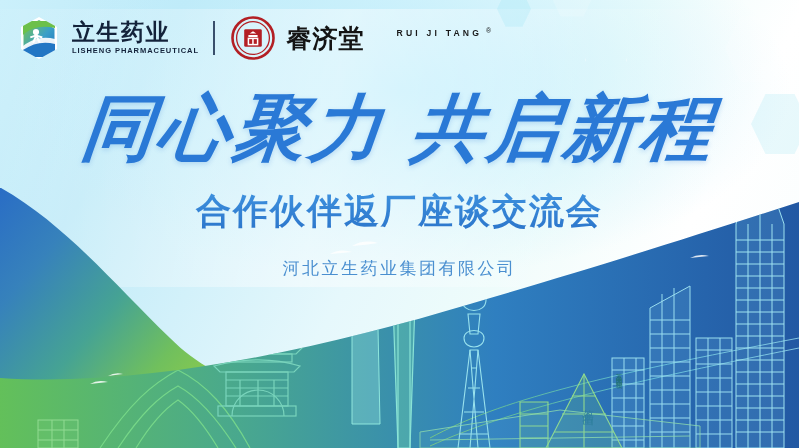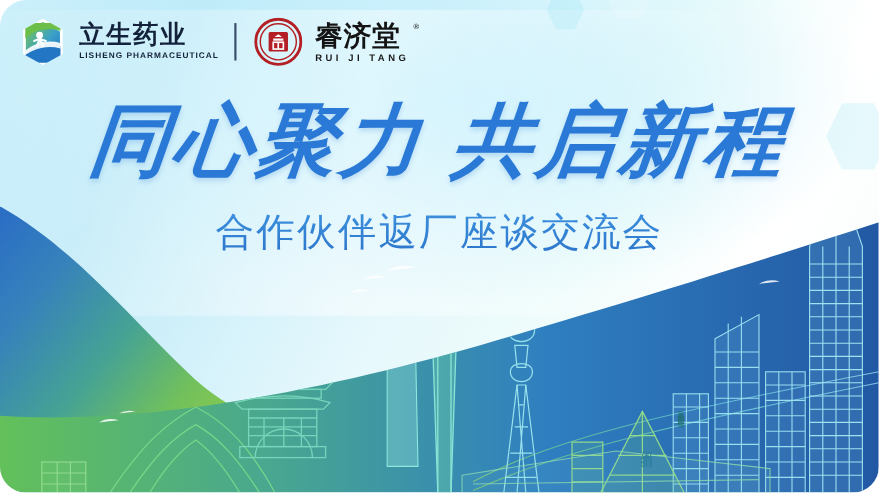--- a/index.html
+++ b/index.html
@@ -10,21 +10,20 @@
     overflow:hidden;
     background:#ffffff;
   }
   .stage{
     position:relative;
     width:799px;height:448px;
     overflow:hidden;
     background:
       radial-gradient(ellipse 70% 60% at 50% 20%, #bfeefc 0%, rgba(191,238,252,0) 70%),
       linear-gradient(118deg,#cbf0fb 0%, #bfeaf8 18%, #e6f8fc 48%, #eefcfb 62%, #ffffff 78%, #f7fdfd 100%);
-    border-radius: 24px;
   }
 
   
   .hexfield{
     position:absolute;right:-30px;top:-40px;width:340px;height:300px;
     opacity:.55;pointer-events:none;
   }
   .hex{
     position:absolute;
     background:transparent;
@@ -57,28 +56,28 @@
   }
   .ls-en{
     margin-top:3px;
     font-size:7.4px;font-weight:700;color:#13223a;letter-spacing:.9px;
     transform:scaleX(1.02);transform-origin:left center;
   }
   .divider{
     width:2px;height:34px;background:#1d3352;opacity:.85;margin:0 4px;
   }
   .rjt-seal{width:44px;height:44px;flex:0 0 auto;}
-  .rjt-text{display:flex;flex-direction:column;justify-content:center;line-height:1;position:relative;}
+  .rjt-text{display:flex;flex-direction:row;justify-content:center;line-height:1;position:relative;}
   .rjt-cn{
     font-size:25px;font-weight:700;color:#141414;letter-spacing:1px;
     font-family:"DejaVu Sans","Liberation Sans",sans-serif;
   }
   .rjt-reg{position:absolute;right:-9px;top:1px;font-size:7px;color:#141414;}
   .rjt-en{
-    margin-top:3px;font-size:8.6px;font-weight:700;color:#1a1a1a;letter-spacing:3.2px;
+    margin-top:3px;font-size:8.6px;font-weight:700;color:#1a1a1a;letter-spacing:3.2px;margin-left:32px;
   }
 
   
   .title{
     position:absolute;left:0;right:0;top:92px;
     text-align:center;
     z-index:25;
     font-family:"DejaVu Serif","Liberation Serif",serif;
     font-size:72px;font-weight:700;
     color:#2a79d6;
@@ -89,21 +88,21 @@
     text-shadow:0 2px 5px rgba(40,120,210,.22);
     transform:skewX(-6deg);
   }
   .title .gap{display:inline-block;width:26px;}
 
   
   .subtitle{
     position:absolute;left:0;right:0;top:188px;
     text-align:center;z-index:25;
     font-family:"DejaVu Sans","Liberation Sans",sans-serif;
-    font-size:35px;font-weight:400;
+    font-size:35px;font-weight:700;
     letter-spacing:2px;
     color:#2f7fd4;
     background:linear-gradient(180deg,#3f93e0 0%,#2a73c9 100%);
     -webkit-background-clip:text;background-clip:text;
     -webkit-text-fill-color:transparent;
     white-space:nowrap;
   }
 
   
   .orgs{
@@ -207,20 +206,21 @@
     </span>
   </div>
 
   <div class="title">
     <span>同心聚力</span><span class="gap"></span><span>共启新程</span>
   </div>
 
   <div class="subtitle">合作伙伴返厂座谈交流会</div>
 
   <div class="orgs">
+    <div class="org">河北立生药业集团有限公司</div>
   </div>
 
 
   <div class="scene">
     <svg viewBox="0 0 799 260" preserveAspectRatio="none" aria-hidden="true">
       <defs>
         <linearGradient id="waveG" x1="0" y1="0" x2="1" y2="0.7">
           <stop offset="0%" stop-color="#1f63c4"></stop>
           <stop offset="28%" stop-color="#2f7cb8"></stop>
           <stop offset="55%" stop-color="#3f9f8e"></stop>

